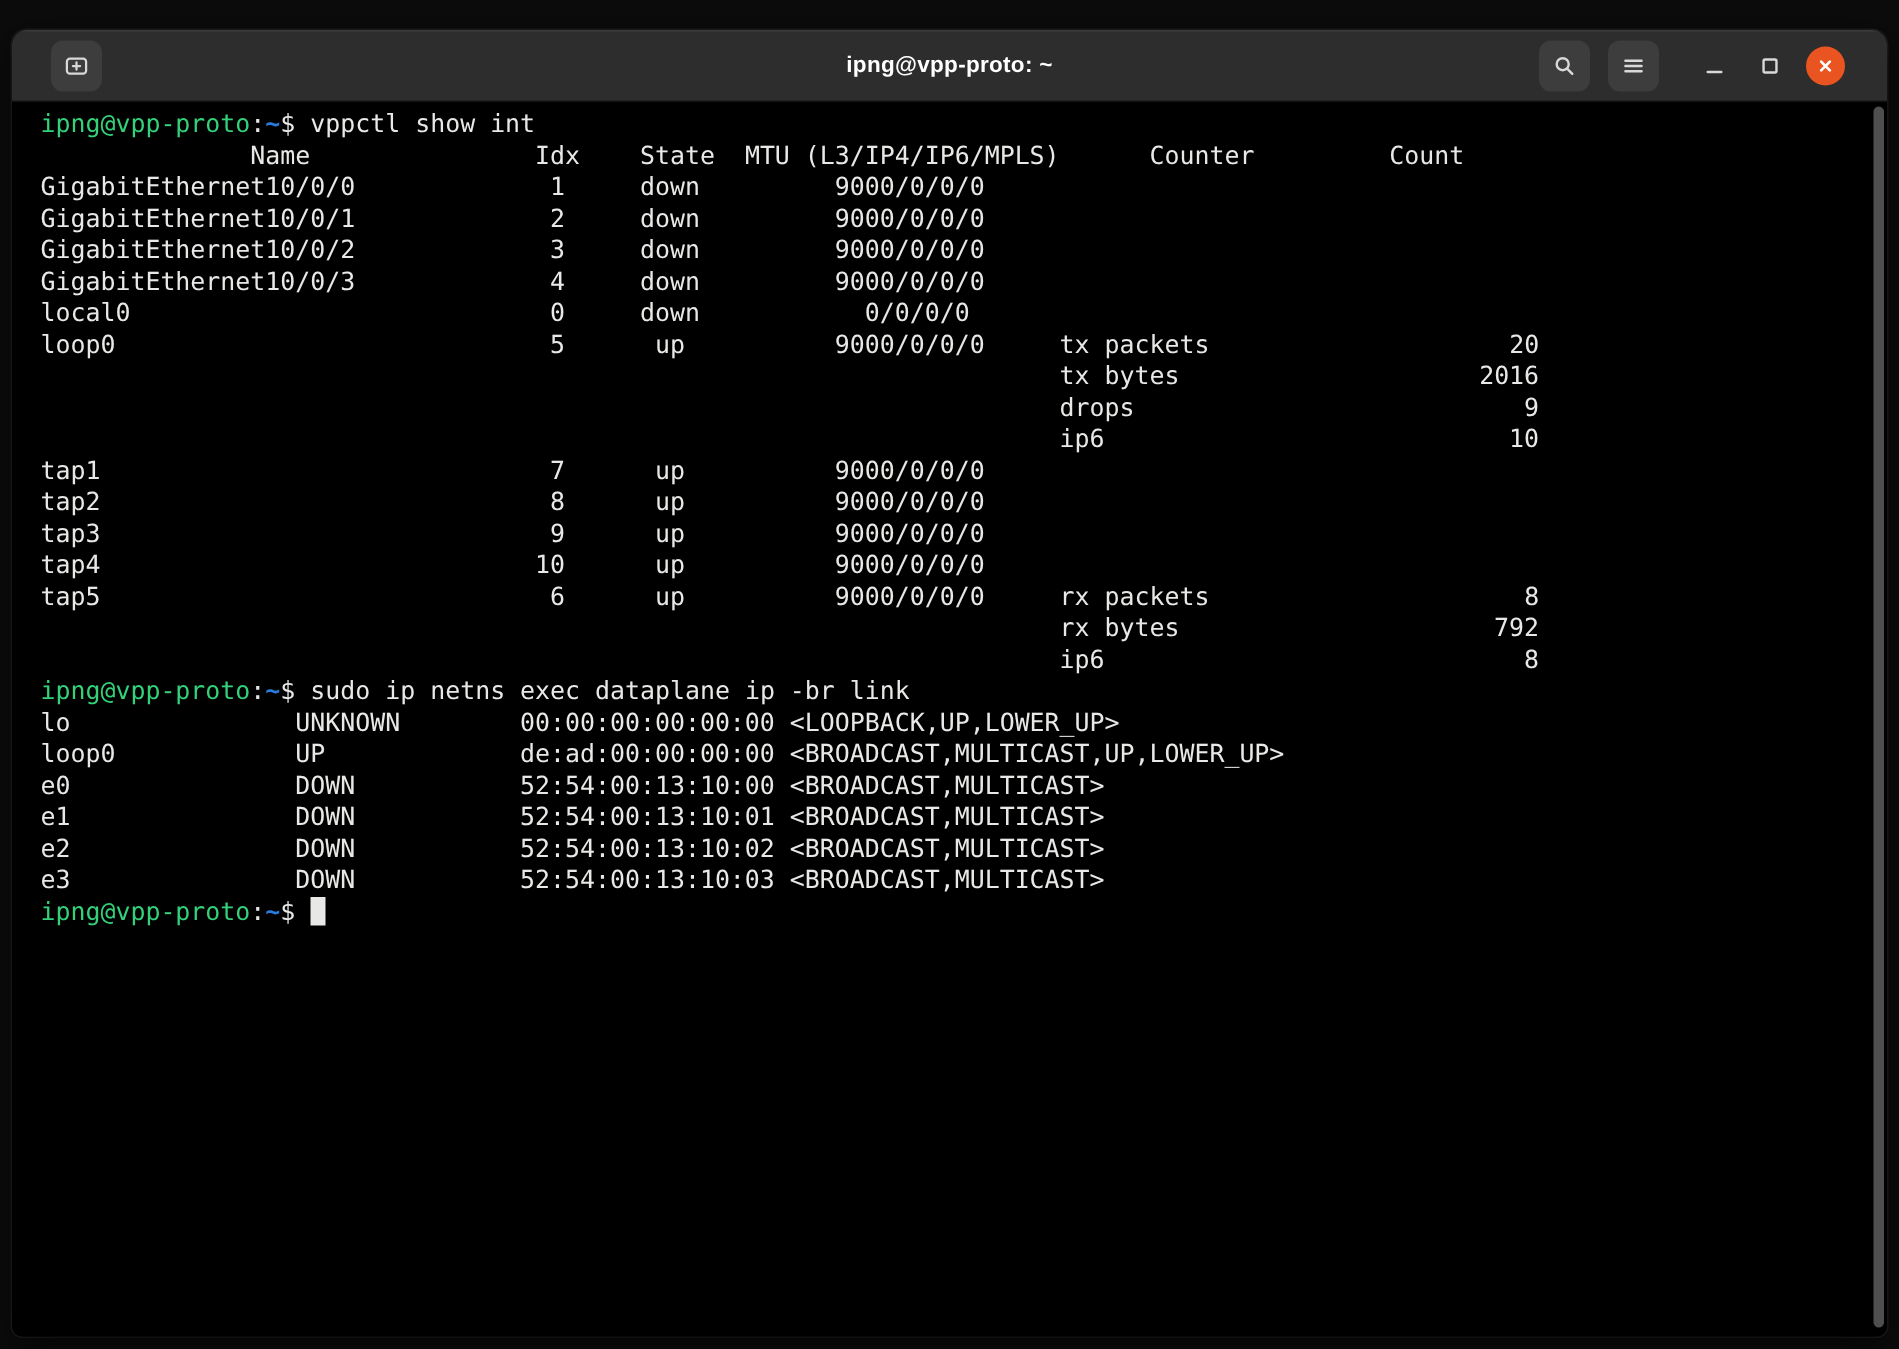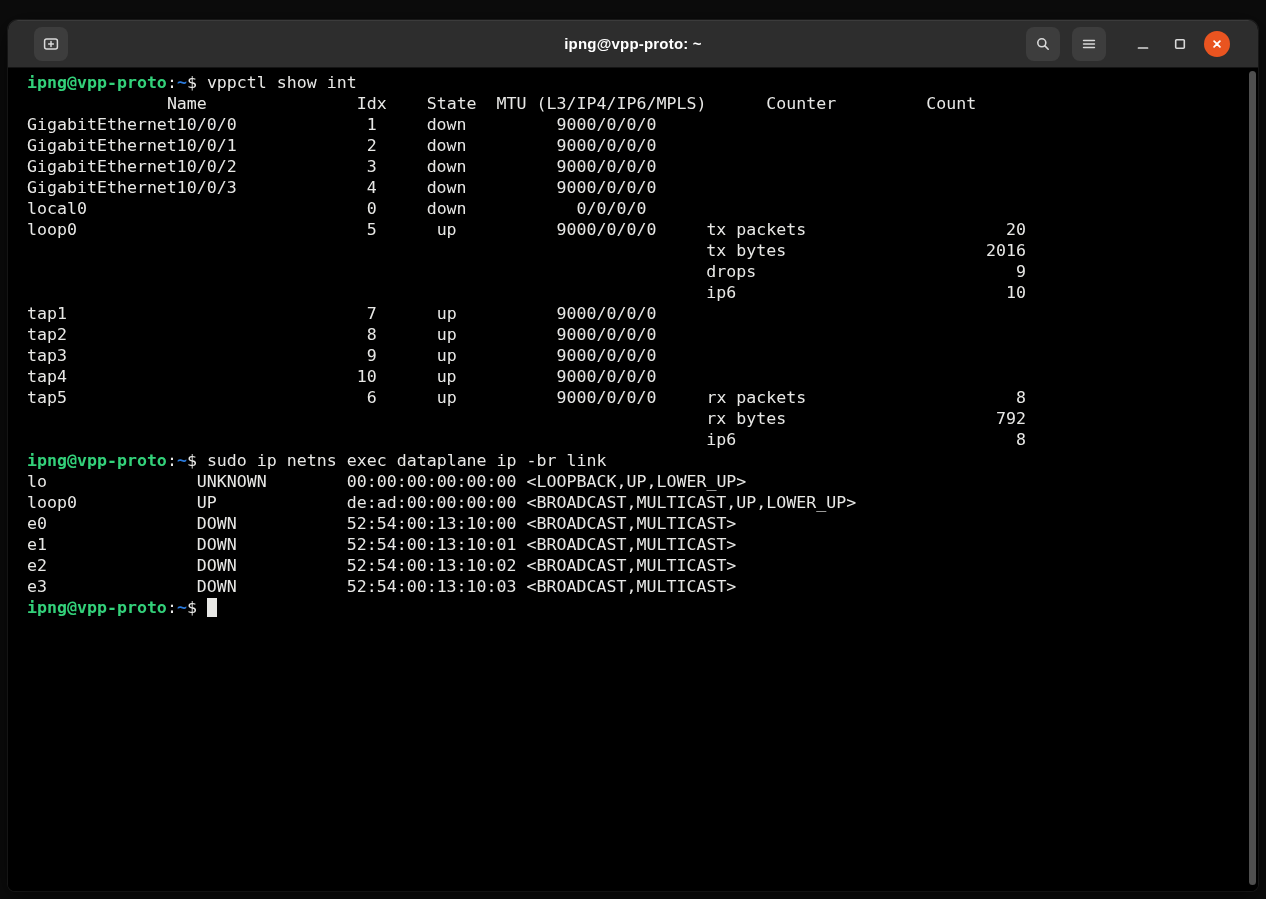--- a/index.html
+++ b/index.html
@@ -39,21 +39,21 @@
   .ctl-btn.close { background:var(--close,#e95420); color:#ffffff; }
 
   .terminal { position:absolute; top:48px; left:0; right:0; bottom:0; background:var(--bg,#000); cursor:text; }
   .lines {
     position:absolute; top:4px; left:19px; right:16px;
     font-family:"DejaVu Sans Mono","Liberation Mono",monospace;
     font-size:16.6px; line-height:21px; white-space:pre; color:var(--fg,#e8e8e6);
   }
   .line { height:21px; }
   .seg-fg     { color:var(--fg,#e8e8e6); }
-  .seg-green  { color:var(--green,#33d17a); font-weight:700; }
+  .seg-green  { color:var(--green,#33d17a); font-weight:400; }
   .seg-blue   { color:var(--blue,#2a7bde); font-weight:700; }
   .seg-cursor { background:var(--cursor,#e8e8e6); color:transparent; }
 
   .scrollbar-track { position:absolute; top:0; right:0; width:11px; bottom:0; }
   .scrollbar-thumb {
     position:absolute; top:3px; bottom:6px; right:2px; width:7px;
     border-radius:3.5px; background:var(--scroll,#4f4f4f);
   }
 </style>
 </head>

